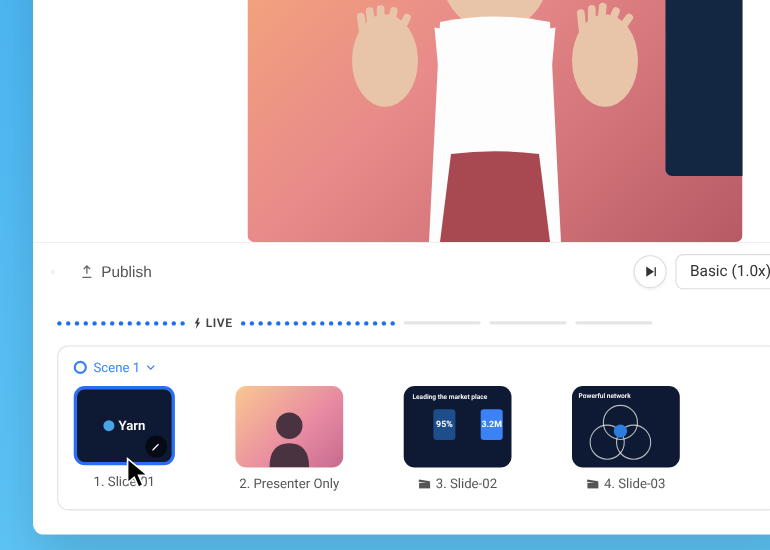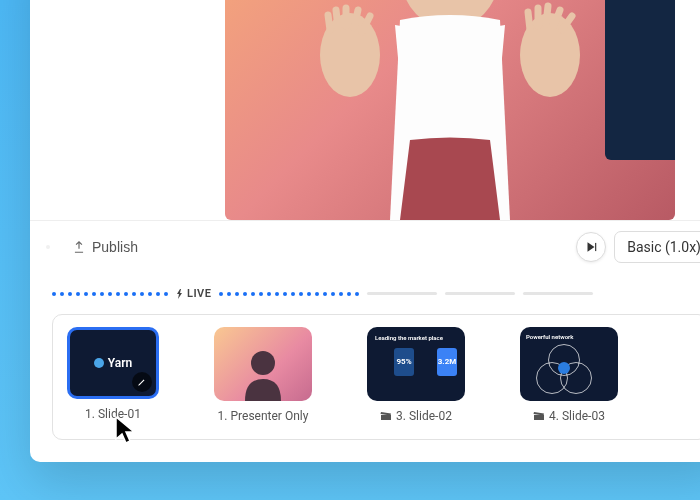--- a/index.html
+++ b/index.html
@@ -395,20 +395,27 @@
         <span class="dot"></span>
         <span class="dot"></span>
         <span class="dot"></span>
     </div>
     <div class="seg" style="width:70px"></div>
     <div class="seg" style="width:70px"></div>
     <div class="seg" style="width:70px"></div>
   </div>
 
   <div class="scenes-panel">
+    <div class="scene-header">
+      <span class="ring"></span>
+      <span>Scene 1</span>
+      <svg width="8" height="8" viewBox="0 0 10 10">
+          <path d="M1 3l4 4 4-4" stroke="#3b82f6" stroke-width="1.5" fill="none"></path>
+        </svg>
+    </div>
 
     <div class="thumbs-row">
 
       <div class="thumb-item">
         <div class="thumb selected yarn-thumb">
           <span class="yarn-logo"></span>
           <span class="yarn-text">Yarn</span>
           <div class="edit-badge">
             <svg width="10" height="10" viewBox="0 0 24 24">
                 <path d="M3 21l3-1 12-12-2-2L4 18l-1 3z" fill="#fff"></path>
@@ -418,21 +425,21 @@
         <div class="thumb-label">1. Slide-01</div>
       </div>
 
       <div class="thumb-item">
         <div class="thumb presenter-thumb">
           <svg class="silhouette" viewBox="0 0 56 56">
             <circle cx="28" cy="18" r="12" fill="#4a3340"></circle>
             <path d="M 10 56 Q 10 34 28 34 Q 46 34 46 56 Z" fill="#4a3340"></path>
           </svg>
         </div>
-        <div class="thumb-label">1. Presenter Only</div>
+        <div class="thumb-label">2. Presenter Only</div>
       </div>
 
       <div class="thumb-item">
         <div class="thumb data-thumb">
           <div class="data-title">Leading the market place</div>
           <div class="data-boxes">
             <div class="data-box" style="background:#1e4d8c">95%</div>
             <div class="data-box" style="background:#3b82f6">3.2M</div>
           </div>
         </div>

